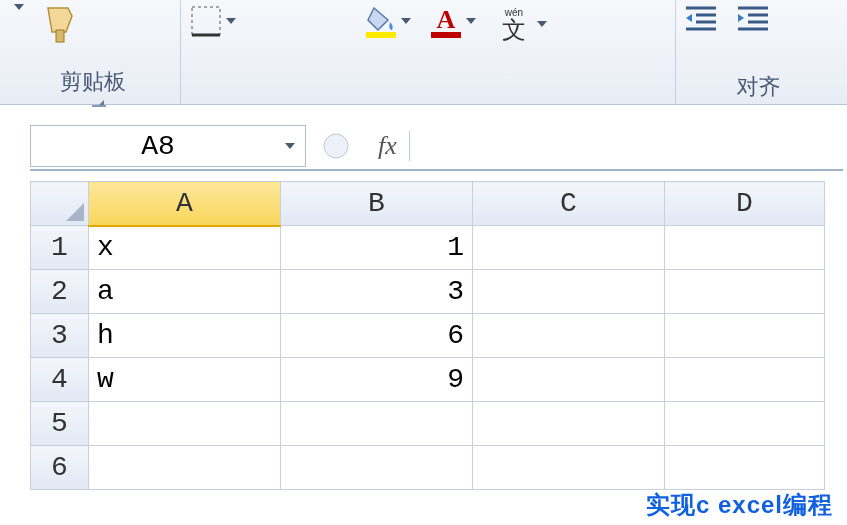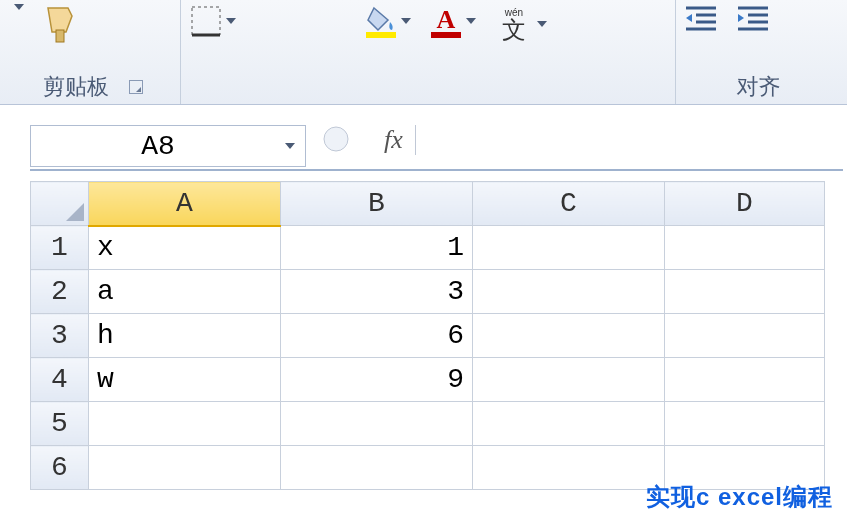--- a/index.html
+++ b/index.html
@@ -37,20 +37,21 @@
       height: 55px;
     }
     .ribbon-label {
       display: flex;
       align-items: center;
       justify-content: center;
       gap: 8px;
       font-size: 22px;
       color: #4a5a75;
       height: 30px;
+      flex-direction: column;
     }
     .dialog-launcher {
       width: 14px;
       height: 14px;
       border: 1px solid #8a9ab5;
       position: relative;
       margin-left: 12px;
     }
     .dialog-launcher::after {
       content: '';
@@ -87,24 +88,23 @@
       display: flex;
       align-items: center;
       justify-content: space-between;
       padding: 0 10px 0 0;
       font-family: "Courier New", monospace;
       font-size: 28px;
     }
     .name-box-text { flex: 1; text-align: center; }
     .fx-area {
       display: flex;
-      align-items: flex-start;
+      align-items: center;
       flex: 1;
       height: 42px;
-      gap: 6px;
     }
     .fx-cancel-holder {
       width: 60px;
       display: flex;
       align-items: center;
       justify-content: center;
     }
     .fx-label {
       font-style: italic;
       font-family: "Times New Roman", serif;
@@ -165,21 +165,21 @@
       background: linear-gradient(#fde79a, #f9d65b);
       border-bottom: 2px solid #e0a800;
     }
     .sheet td.data { padding: 0 8px; }
     .sheet td.text-cell { text-align: left; }
     .sheet td.num-cell { text-align: right; }
     
     .watermark {
       position: absolute;
       right: 14px;
-      bottom: 12px;
+      bottom: 4px;
       color: #1060e0;
       font-size: 24px;
       font-weight: bold;
       font-family: "Microsoft YaHei", sans-serif;
       letter-spacing: 1px;
       margin-top: 24px;
     }
   </style>
 </head>
 <body>

